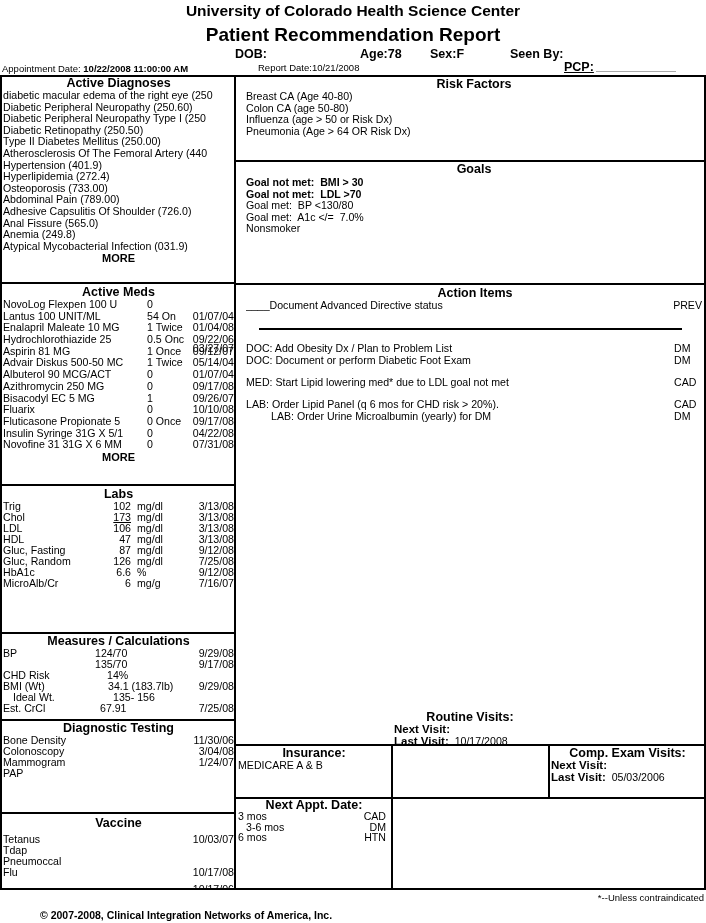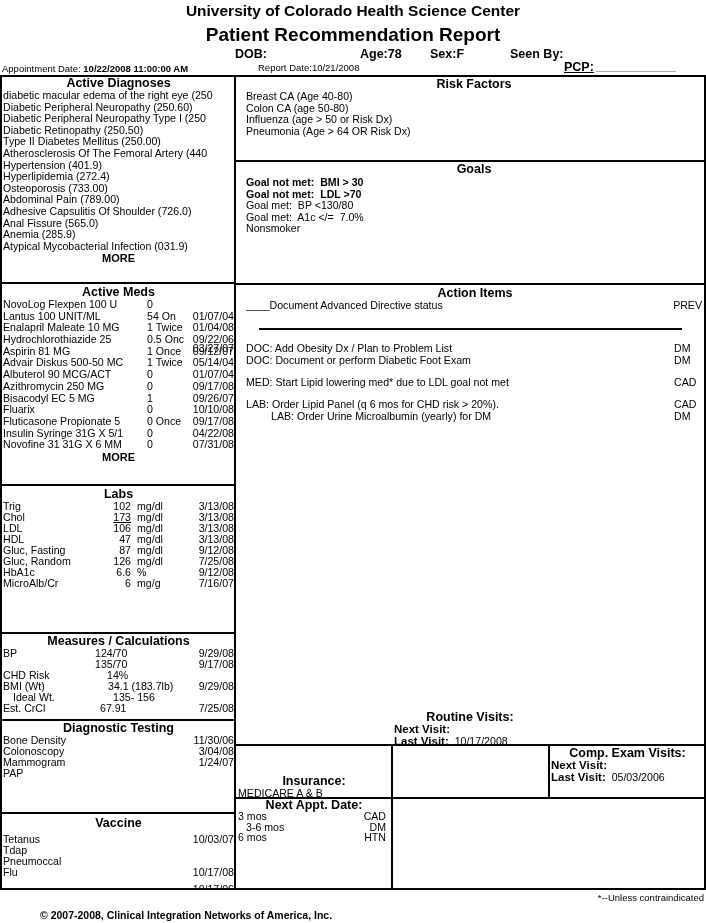--- a/index.html
+++ b/index.html
@@ -67,21 +67,21 @@
       <div class="row">Diabetic Peripheral Neuropathy Type I (250</div>
       <div class="row">Diabetic Retinopathy (250.50)</div>
       <div class="row">Type II Diabetes Mellitus (250.00)</div>
       <div class="row">Atherosclerosis Of The Femoral Artery (440</div>
       <div class="row">Hypertension (401.9)</div>
       <div class="row">Hyperlipidemia (272.4)</div>
       <div class="row">Osteoporosis (733.00)</div>
       <div class="row">Abdominal Pain (789.00)</div>
       <div class="row">Adhesive Capsulitis Of Shoulder (726.0)</div>
       <div class="row">Anal Fissure (565.0)</div>
-      <div class="row">Anemia (285.9)</div>
+      <div class="row">Anemia (249.8)</div>
       <div class="row">Atypical Mycobacterial Infection (031.9)</div>
     </div>
   <div class="more">MORE</div>
 </div>
 
 <div class="sect" style="left:3px; top:285px; width:231px; height:199px;">
   <div class="sec-title">Active Meds</div>
   <div id="med-list">
       <div class="row" style="height: 11.7px;">
         <span class="cell" style="left: 0px;">NovoLog Flexpen 100 U</span>
@@ -331,21 +331,21 @@
         <span class="cell" style="left: 0px;">LAB: Order Lipid Panel (q 6 mos for CHD risk &gt; 20%).</span>
         <span class="cell" style="right: 4px; text-align: right;;text-align:left;width:26px;">CAD</span>
       </div>
       <div class="row" style="height: 12px; margin-top: 0px;">
         <span class="cell" style="left: 0px; margin-left: 25px;">LAB: Order Urine Microalbumin (yearly) for DM</span>
         <span class="cell" style="right: 4px; text-align: right;;text-align:left;width:26px;">DM</span>
       </div>
     </div>
 </div>
 
-<div class="sect" style="left:238px; top:746px; width:152px; height:50px;margin-top:28px;">
+<div class="sect" style="left:238px; top:746px; width:152px; height:50px;">
   <div class="sec-title" style="font-size:12.5px;">Insurance:</div>
   <div class="row">MEDICARE A &amp; B</div>
 </div>
 
 <div class="sect" style="left:394px; top:710px; width:152px; height:50px;">
   <div class="sec-title">Routine Visits:</div>
   <div class="row bold" style="font-size:11.5px; line-height:11px;"><span>Next Visit:</span> <span style="font-weight:normal;"></span></div>
   <div class="row" style="line-height:12px;"><span class="bold" style="font-size:11.5px;">Last Visit:</span>&nbsp; <span>10/17/2008</span></div>
 </div>
 

